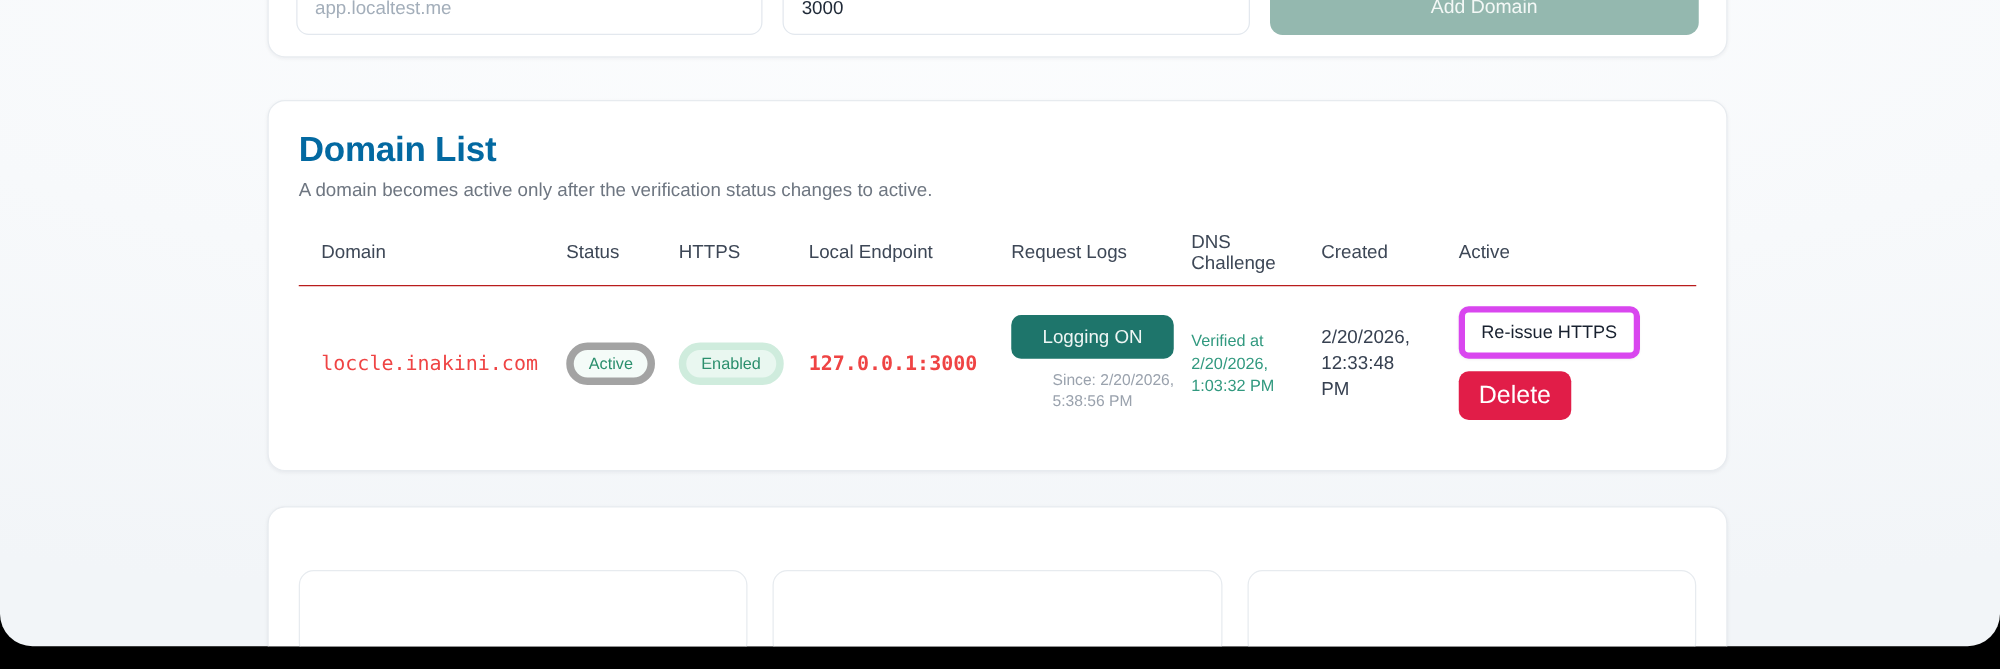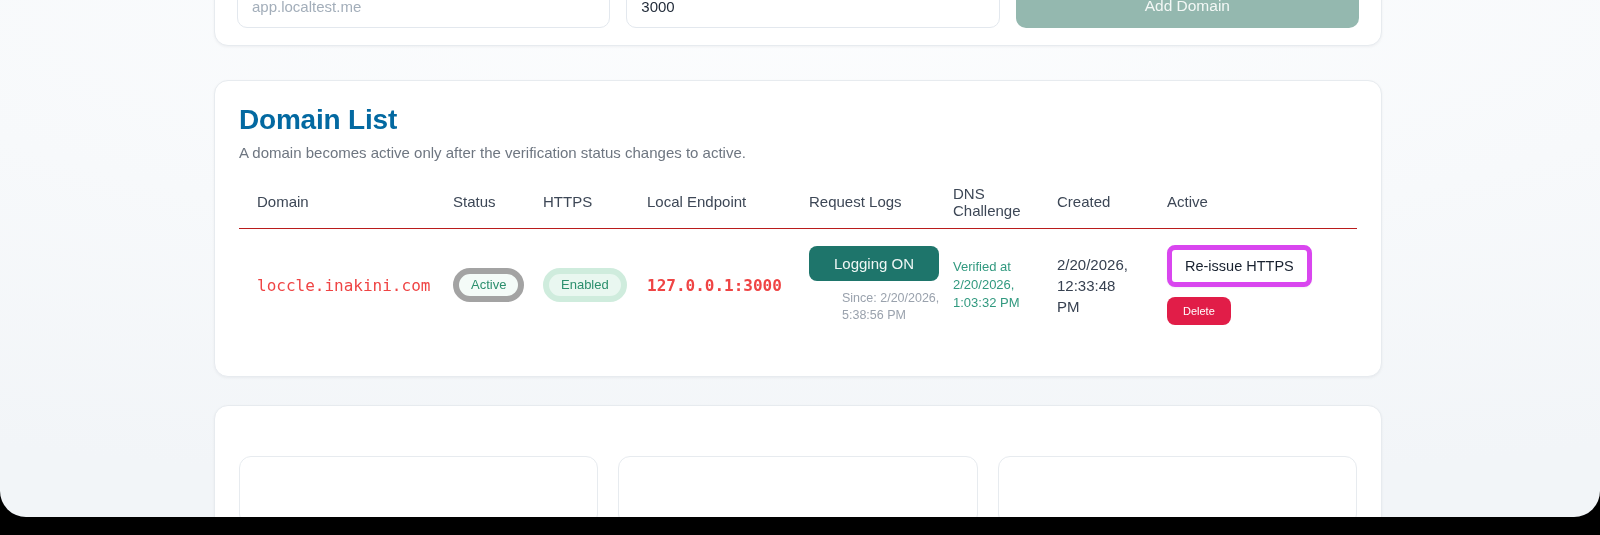--- a/index.html
+++ b/index.html
@@ -81,21 +81,21 @@
   .dns-txt { color: #31997f; font-size: 13px; line-height: 18px; width: 76px; }
   .created-txt { color: #374151; font-size: 15px; line-height: 21px; width: 84px; }
   .reissue-btn {
     display: block; background: #fff; border: 5px solid #d946ef; border-radius: 8px;
     padding: 8px 13px; font-size: 14.5px; color: #18212f;
     font-family: "Liberation Sans", sans-serif;
     box-shadow: 0 1px 2px rgba(16,24,40,0.05); cursor: pointer;
   }
   .delete-btn {
     display: block; background: #e11d48; color: #ffffff; border: none; border-radius: 8px;
-    padding: 8px 16px; font-size: 11px; margin-top: 10px;
+    padding: 8px 16px; font-size: 20px; margin-top: 10px;
     font-family: "Liberation Sans", sans-serif; cursor: pointer;
   }
   
   #card-bandwidth { top: 405px; height: 200px; padding: 23px 24px; }
   .tiles { display: flex; gap: 20px; margin-top: 27px; }
   .tile {
     flex: 1; height: 70px;
     background: #fff; border: 1px solid #e7ebef; border-radius: 12px;
   }
 </style>

